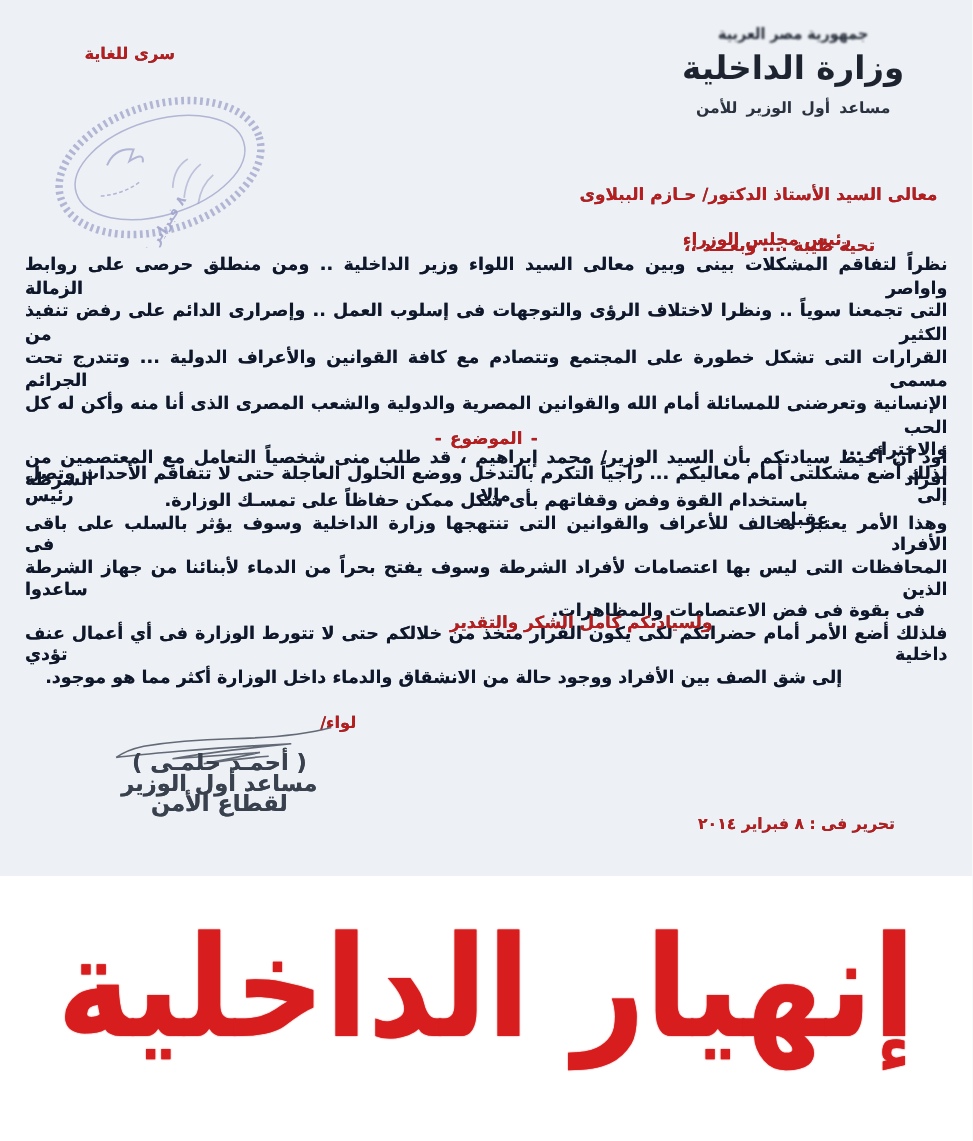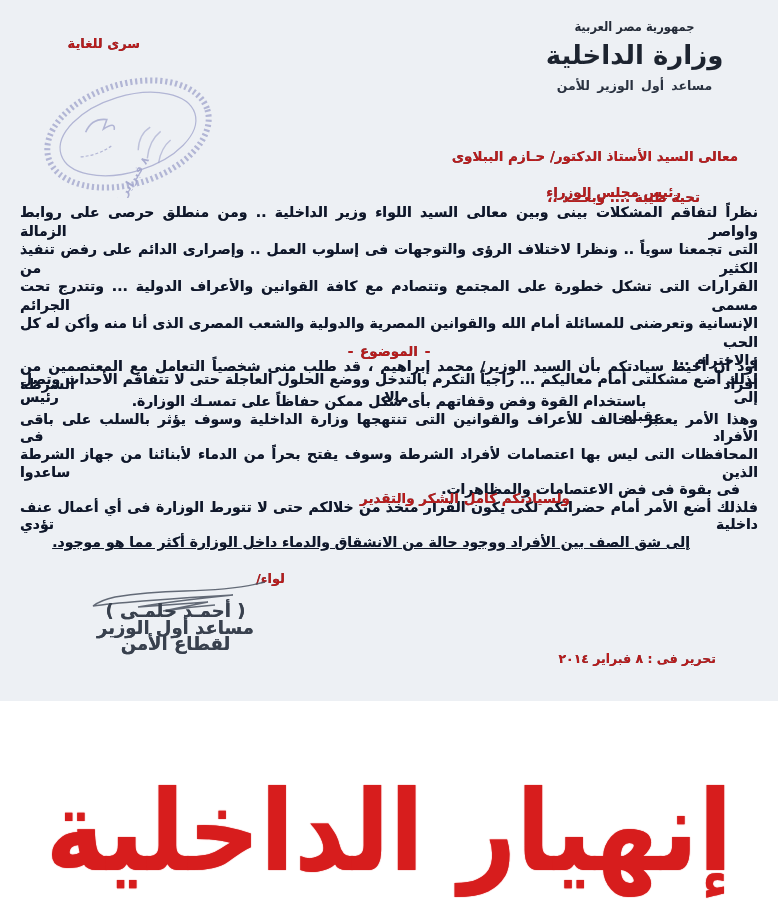--- a/index.html
+++ b/index.html
@@ -23,51 +23,51 @@
   
   .secret{top:36px;right:638px;font-size:13px;}
   
   .stamp{position:absolute;top:72px;left:36px;width:184px;height:126px;opacity:.8;}
   
   .hdr{position:absolute;top:20px;right:36px;width:215px;text-align:center;}
   .hdr-republic{font-size:11.5px;font-weight:700;color:#242b38;filter:blur(.7px);transform:scaleY(1.1);}
   .hdr-ministry{font-size:26px;font-weight:700;color:#1d2430;filter:blur(.4px);margin-top:6px;letter-spacing:0;}
   .hdr-office{font-size:12.5px;font-weight:700;color:#2a3240;margin-top:8px;word-spacing:3px;}
   
-  .addr1{top:148px;right:40px;font-size:13.5px;}
+  .addr1{top:148px;right:28px;font-size:13.5px;}
   .addr2{top:184px;right:97px;font-size:13.5px;}
   .salutation{top:189px;right:78px;font-size:13.5px;}
   
   .body{position:absolute;right:20px;left:20px;font-size:14px;font-weight:700;
         color:#0f172a;text-shadow:0 0 .5px #4a5260;direction:rtl;}
   .body .ln{height:18.5px;line-height:18.5px;white-space:nowrap;}
   .body2 .ln{height:17.6px;line-height:17.6px;}
   .body1{top:203px;}
   .body2{top:358px;}
   .ln.j{text-align:justify;text-align-last:justify;white-space:normal;height:auto;}
   .ln.r{text-align:right;}
   .ln.c{text-align:center;}
   .ln.ind90{text-align:right;padding-right:95px;}
   .ln.ind18{text-align:right;padding-right:18px;}
-  .ln.ind68{text-align:right;padding-right:68px;text-decoration:underline;}
+  .ln.ind68{text-align:center;padding-right:68px;}
   .subject-title{top:343px;right:0;left:0;text-align:center;font-size:13.5px;word-spacing:2px;}
   .closing{top:490px;left:360px;right:auto;font-size:13.5px;}
   
   .sig-rank{top:571px;right:493px;font-size:13px;}
   .sig-squiggle{position:absolute;top:572px;left:80px;width:200px;height:48px;}
   .sig-block{position:absolute;top:603px;left:88px;width:175px;text-align:center;}
   .sig-block div{font-size:18px;font-weight:700;line-height:16.5px;color:#39414e;text-shadow:0 0 .5px #4a5260;}
   .date-line{top:651px;right:62px;font-size:12.5px;}
   
   .smudge{position:absolute;top:851px;left:300px;width:85px;height:13px;border-radius:50%;
           background:linear-gradient(90deg,#bfe6c8,#f3c9d8,#cfe3f0);opacity:.25;filter:blur(2px);}
   
   .caption-strip{
     position:absolute;top:701px;left:0;width:778px;height:200px;
-    background:#ffffff;display:flex;align-items:flex-end;justify-content:center;
+    background:#ffffff;display:flex;align-items:center;justify-content:center;
   }
   .caption{
     font-size:100px;font-weight:700;color:#d71d1d;direction:rtl;
     line-height:1;transform:scaleY(1.12);
     text-shadow:0 0 1px #d71d1d;
     padding-bottom:18px;
   }
 </style>
 </head>
 <body>

